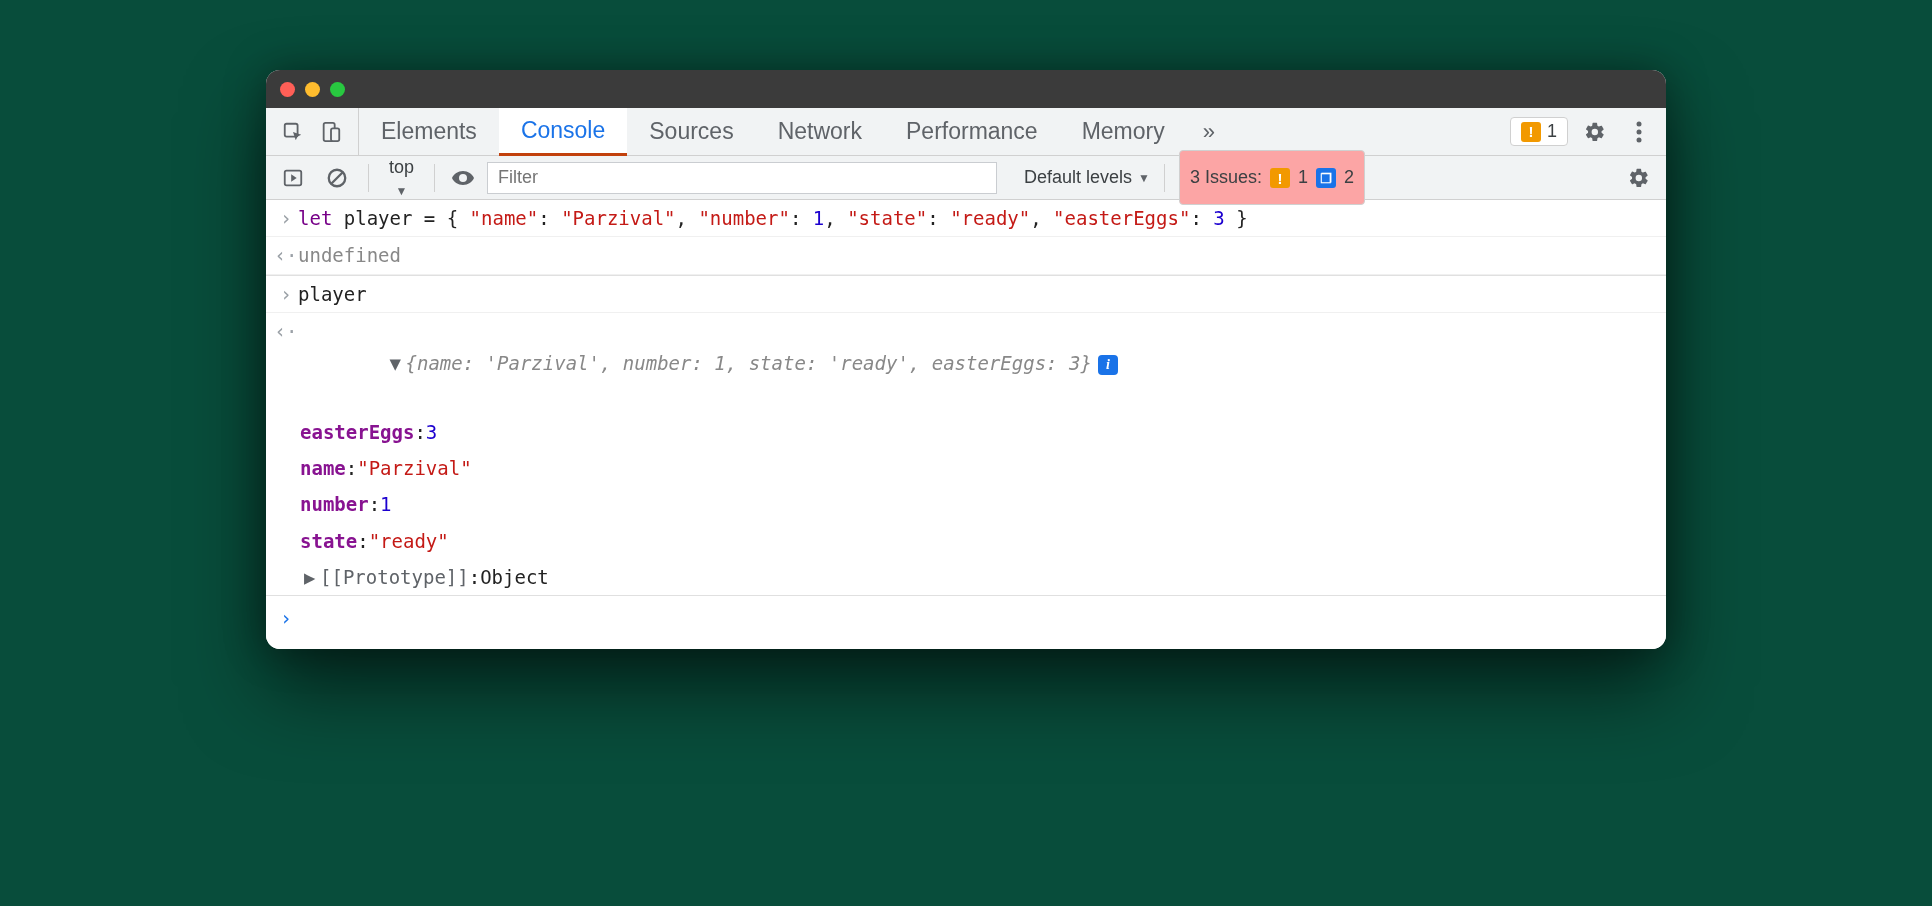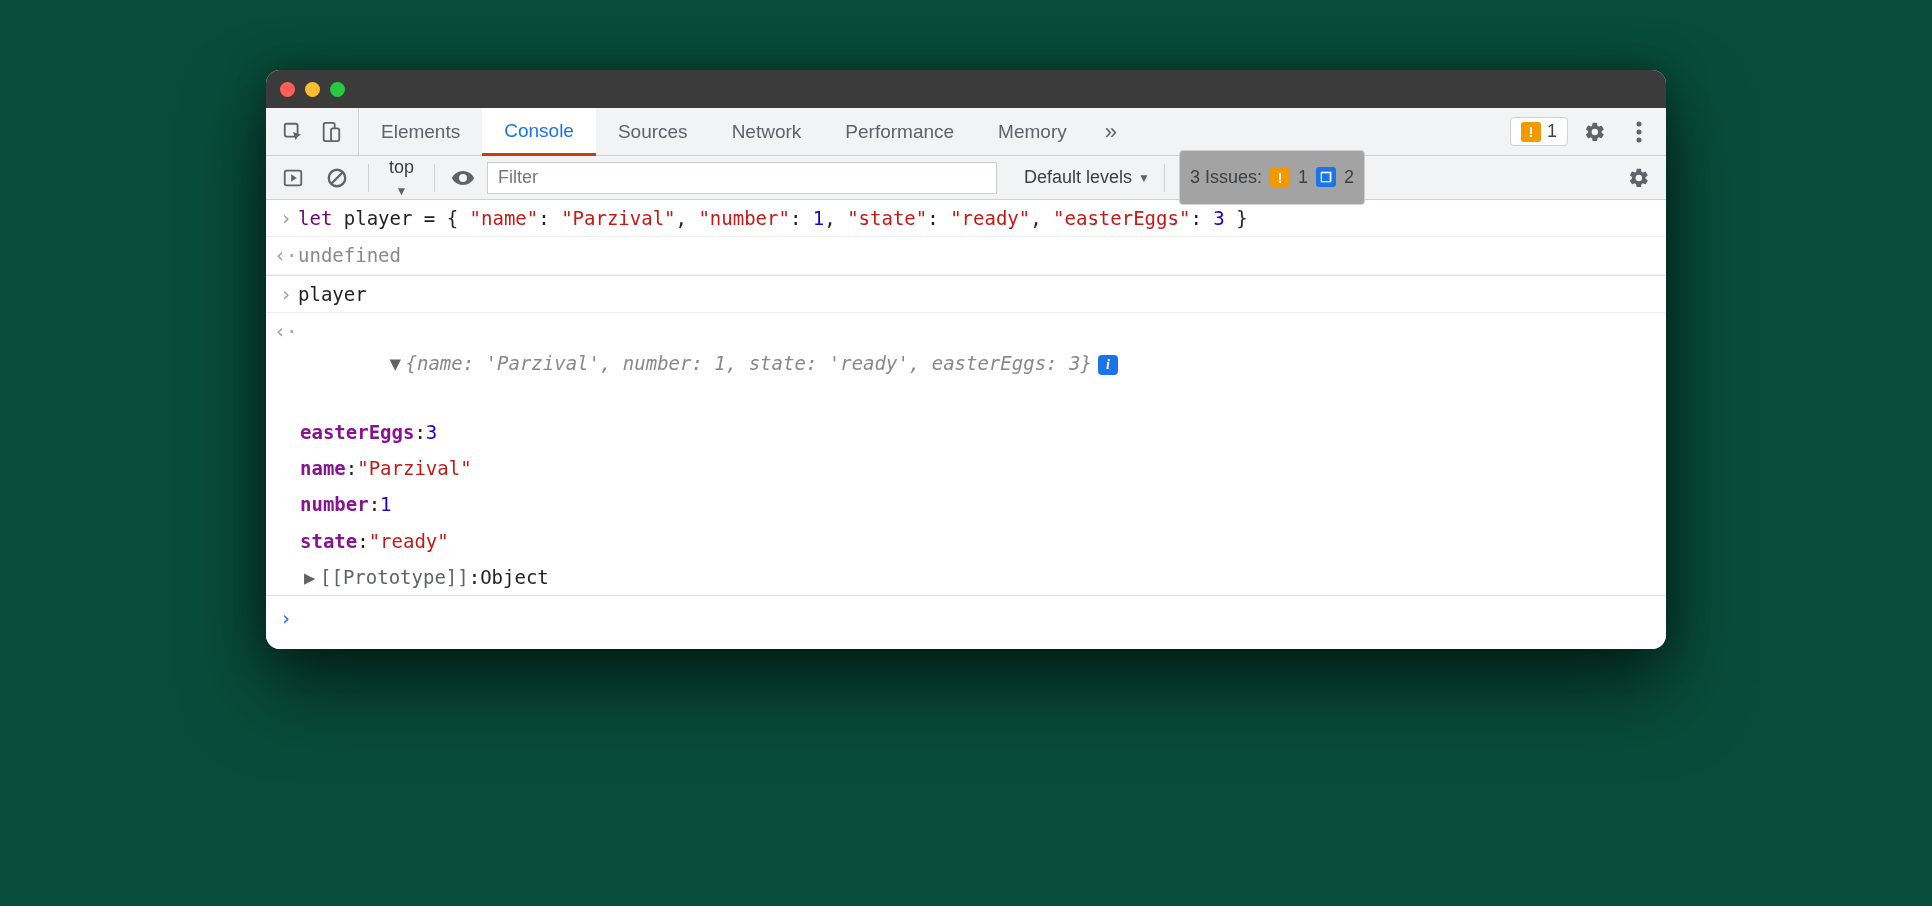--- a/index.html
+++ b/index.html
@@ -48,21 +48,21 @@
   }
   .tabs-left, .tabs-right { display:flex; align-items:center; }
   .tabs-left { padding-left: 10px; gap: 4px; border-right:1px solid #d0d0d0; padding-right:10px;}
   .icon-btn {
     width: 34px; height: 34px; display:flex; align-items:center; justify-content:center;
     color:#5f6368; cursor:pointer; border-radius:4px;
   }
   .tabs { display:flex; align-items:stretch; flex:1; }
   .tab {
     padding: 0 22px; display:flex; align-items:center;
-    color:#5f6368; font-size:19px; cursor:pointer;
+    color:#5f6368; font-size:23px; cursor:pointer;
   }
   .tab.active { color:#1a73e8; border-bottom: 3px solid #c2410c; margin-bottom:-1px; background:#fff;}
   .more-tabs { display:flex; align-items:center; padding:0 16px; color:#5f6368; font-size:22px;}
   .tabs-right { padding-right:10px; gap:10px; margin-left:auto; }
   .warning-badge {
     display:flex; align-items:center; gap:6px;
     border:1px solid #d0d0d0; border-radius:4px;
     padding:3px 10px; background:#fff; font-size:18px; color:#3c4043;
   }
   .warn-sq { width:20px; height:20px; background:#f29900; border-radius:3px; display:flex; align-items:center; justify-content:center; color:#fff; font-weight:700; font-size:15px;}
@@ -76,22 +76,22 @@
   .ctx-picker { display:flex; align-items:center; gap:6px; padding:4px 6px; cursor:pointer;flex-direction:column;}
   .ctx-picker .tri { font-size:12px; color:#5f6368;}
   .eye { width:28px; height:28px; display:flex; align-items:center; justify-content:center; color:#5f6368;}
   .filter-input {
     flex: 0 0 510px; height:32px;
     border:1px solid #cacdd1; background:#fff; padding:4px 10px;
     font-size:18px; color:#5f6368;
   }
   .levels { display:flex; align-items:center; gap:6px; cursor:pointer; margin-left:17px;}
   .issues-badge {
-    display:flex; align-items:flex-start; gap:8px; border:1px solid #d0d0d0;
-    border-radius:4px; padding:16px 10px; background:#a3a3a3; font-size:18px;
+    display:flex; align-items:flex-end; gap:8px; border:1px solid #d0d0d0;
+    border-radius:4px; padding:16px 10px; background:#fca5a5; font-size:18px;
   }
   .blue-sq { width:20px; height:20px; background:#1a73e8; border-radius:3px; display:flex; align-items:center; justify-content:center; color:#fff; font-size:13px; font-weight:700;}
   .toolbar-right { margin-left:auto; display:flex; align-items:center; gap:12px;}
   
   .console-body {
     font-family: Menlo, Consolas, monospace;
     font-size: 19px;
     line-height: 1.7;
     background:#fff;
   }

